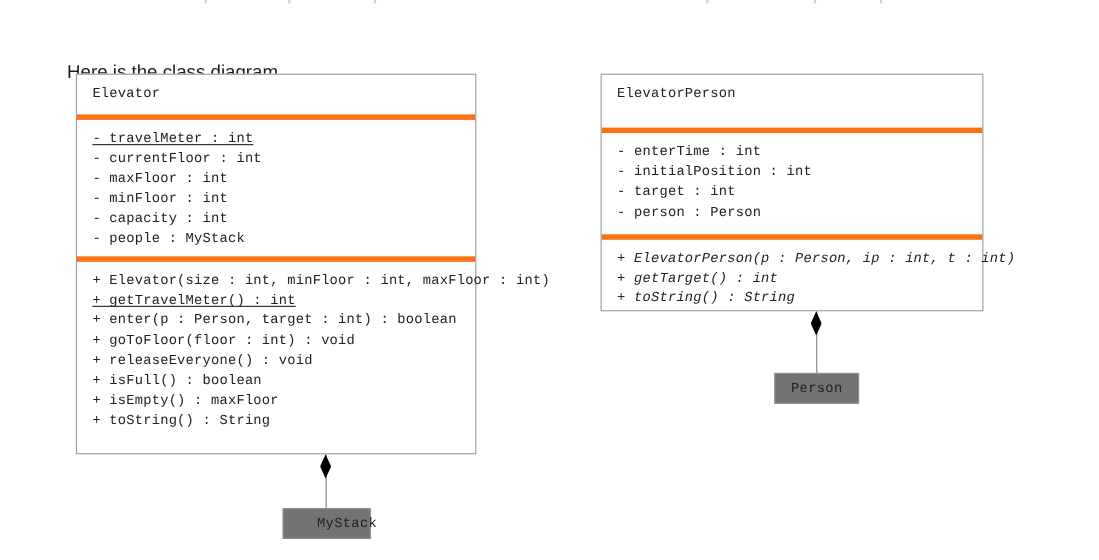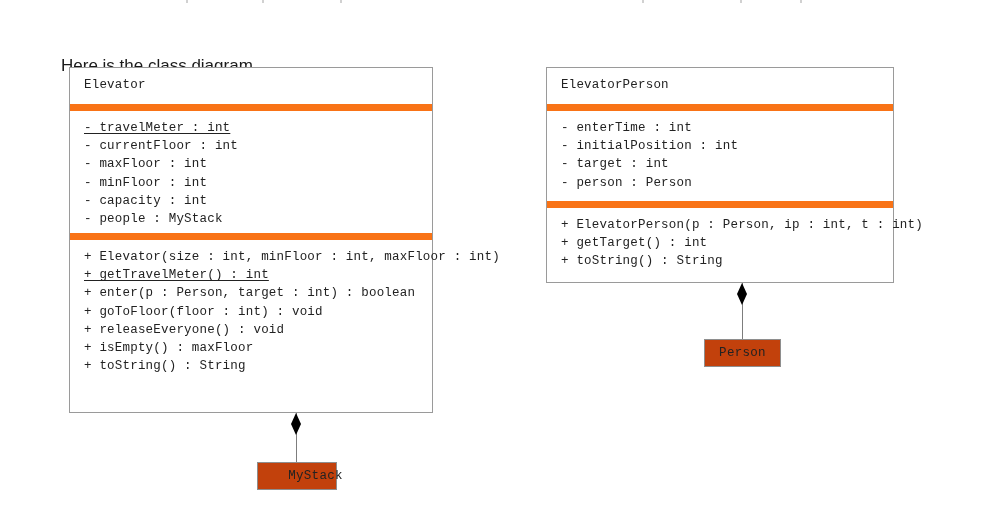--- a/index.html
+++ b/index.html
@@ -50,21 +50,21 @@
     box-sizing: border-box;
     font-family: "Liberation Mono", monospace;
     font-size: 12.5px;
     color: #222222;
   }
   .uml-class .compartment {
     box-sizing: border-box;
     padding: 8px 0 8px 14px;
   }
   .uml-class .compartment + .compartment {
-    border-top: 7px solid #f97316;
+    border-top: 5px solid #f97316;
   }
   .uml-class .class-name {
     line-height: 18px;
     letter-spacing: 0.2px;
     white-space: nowrap;
   }
   .uml-class .member {
     line-height: 18.2px;
     white-space: pre;
     letter-spacing: 0.2px;
@@ -73,27 +73,27 @@
     text-decoration: underline;
     text-underline-offset: 2px;
   }
 
   
   #class-elevator .cmp-header   { height: 36px; }
   #class-elevator .cmp-attrs    { height: 129px; }
   #class-elevator .cmp-methods  { height: 181px; }
 
   #class-elevatorperson .cmp-header  { height: 36px; }
-  #class-elevatorperson .cmp-attrs   { height: 97px; }
-  #class-elevatorperson .cmp-methods { height: 83px; }
+  #class-elevatorperson .cmp-attrs   { height: 97px; margin-top: 12px; }
+  #class-elevatorperson .cmp-methods { height: 83px; font-style: italic; }
 
   
   .uml-simple-class {
     position: absolute;
-    background: #c2410c;
+    background: #737373;
     border: 1px solid #8e8e8e;
     box-sizing: border-box;
     font-family: "Liberation Mono", monospace;
     font-size: 12.5px;
     color: #222222;
     display: flex;
     align-items: center;
     justify-content: center;
     letter-spacing: 0.3px;
   }
@@ -142,20 +142,21 @@
     <div class="member">- capacity : int</div>
     <div class="member">- people : MyStack</div>
   </div>
 
   <div class="compartment cmp-methods">
     <div class="member">+ Elevator(size : int, minFloor : int, maxFloor : int)</div>
     <div class="member static">+ getTravelMeter() : int</div>
     <div class="member">+ enter(p : Person, target : int) : boolean</div>
     <div class="member">+ goToFloor(floor : int) : void</div>
     <div class="member">+ releaseEveryone() : void</div>
+    <div class="member">+ isFull() : boolean</div>
     <div class="member">+ isEmpty() : maxFloor</div>
     <div class="member">+ toString() : String</div>
   </div>
 </div>
 
 <div class="uml-class" id="class-elevatorperson" style="left:546px; top:67px; width:348px; height:216px;">
 
   <div class="compartment cmp-header">
     <div class="class-name">ElevatorPerson</div>
   </div>

